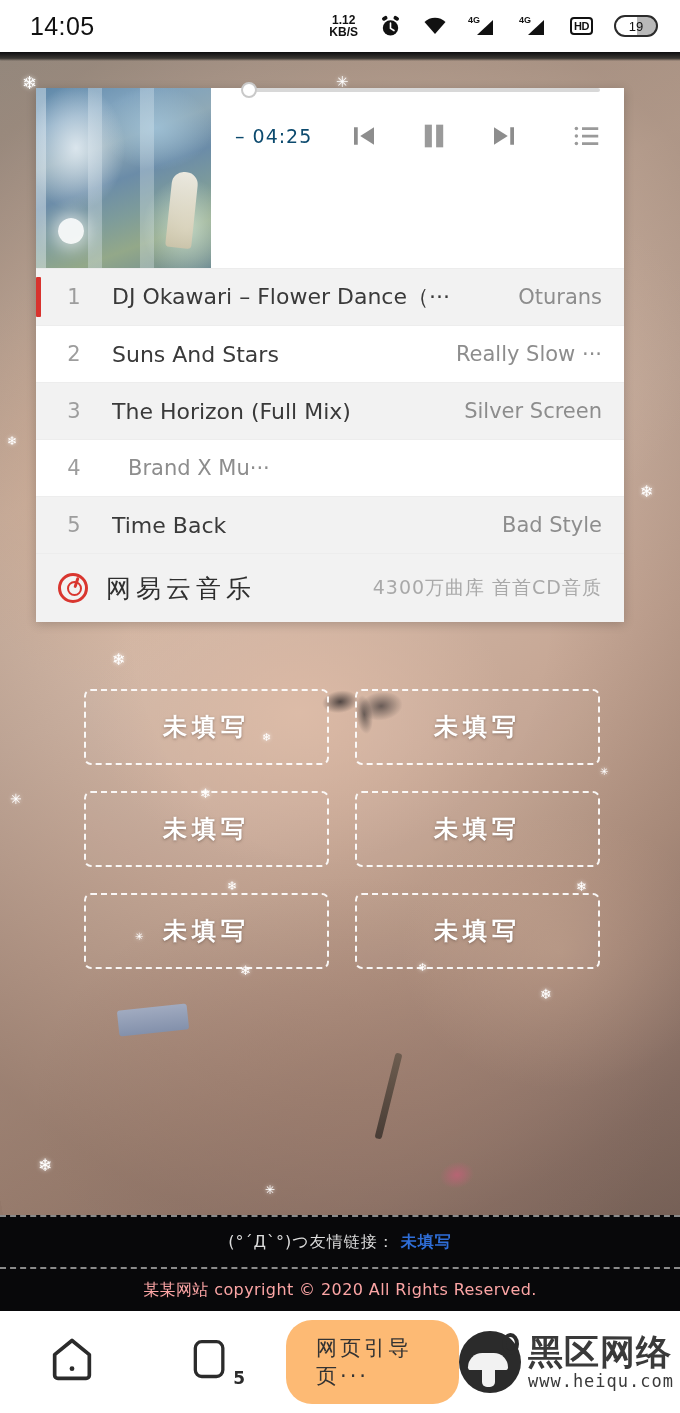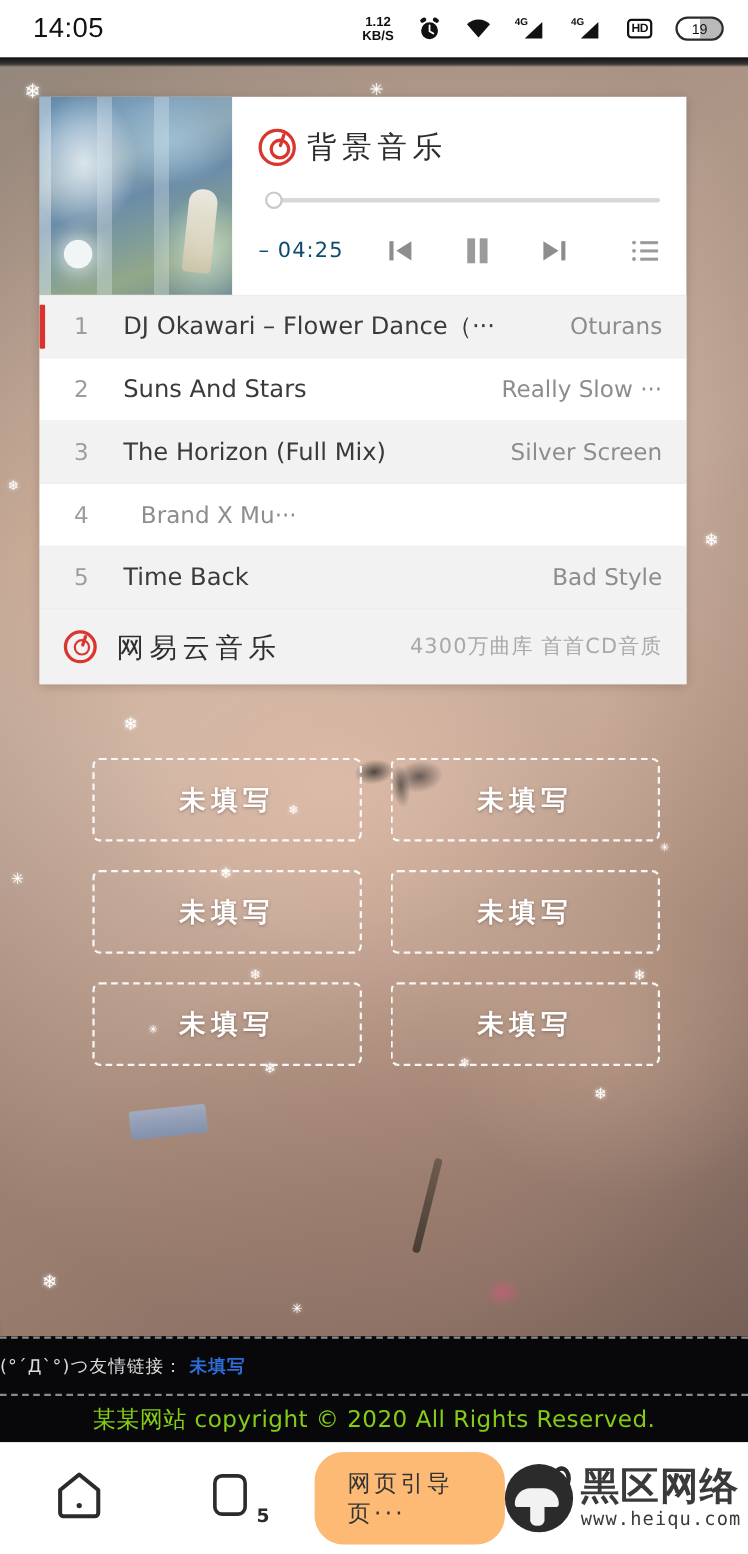--- a/index.html
+++ b/index.html
@@ -228,29 +228,29 @@
     text-shadow:0 1px 3px rgba(90,70,60,.55);
     background:rgba(255,255,255,.03);
   }
 
   
   .footer{
     position:absolute; left:0; top:1215px; width:680px; height:96px;
     background:#08080a; z-index:20; color:#cfcfcf;
   }
   .links-row{
-    height:54px; display:flex; align-items:center; justify-content:flex-start;
+    height:54px; display:flex; align-items:center; justify-content:center;
     border-top:2px dashed #8a8a8a; border-bottom:2px dashed #8a8a8a;
     font-size:16px; color:#dcdcdc; letter-spacing:1px;
     font-family:"DejaVu Sans", sans-serif;
   }
   .links-row .lnk{ color:#2f6ed8; margin-left:6px; font-weight:bold; }
   .copyright{
     height:42px; display:flex; align-items:center; justify-content:center;
-    font-size:21px; color:#84cc16; letter-spacing:.4px;
+    font-size:16px; color:#fca5a5; letter-spacing:.4px;
     font-family:"DejaVu Sans", sans-serif;
   }
 
   
   .navbar{
     position:absolute; left:0; top:1311px; width:680px; height:102px;
     background:#fff; display:flex; align-items:center; z-index:30;
   }
   .nav-home{ margin-left:46px; }
   .nav-tabs{ margin-left:90px; position:relative; }
@@ -353,24 +353,20 @@
   <div class="snow" style="left:265px;top:1132px;font-size:12px;">✳</div>
 
   <div class="music-card">
     <div class="mc-top">
       <div class="album">
         <div class="album-pillars"></div>
         <div class="album-glow"></div>
         <div class="album-fig"></div>
       </div>
       <div class="mc-right">
-        <div class="mc-title-row">
-          <div class="ne-logo"></div>
-          <div class="mc-title">背景音乐</div>
-        </div>
         <div class="progress-row">
           <div class="track">
             <div class="track-fill" style="width: 0%;"></div>
             <div class="knob" style="left: calc(0% - 6px);"></div>
           </div>
         </div>
         <div class="controls">
           <div class="time">– 04:25</div>
           <div class="ctrl-group">
             <div class="icon-btn">

